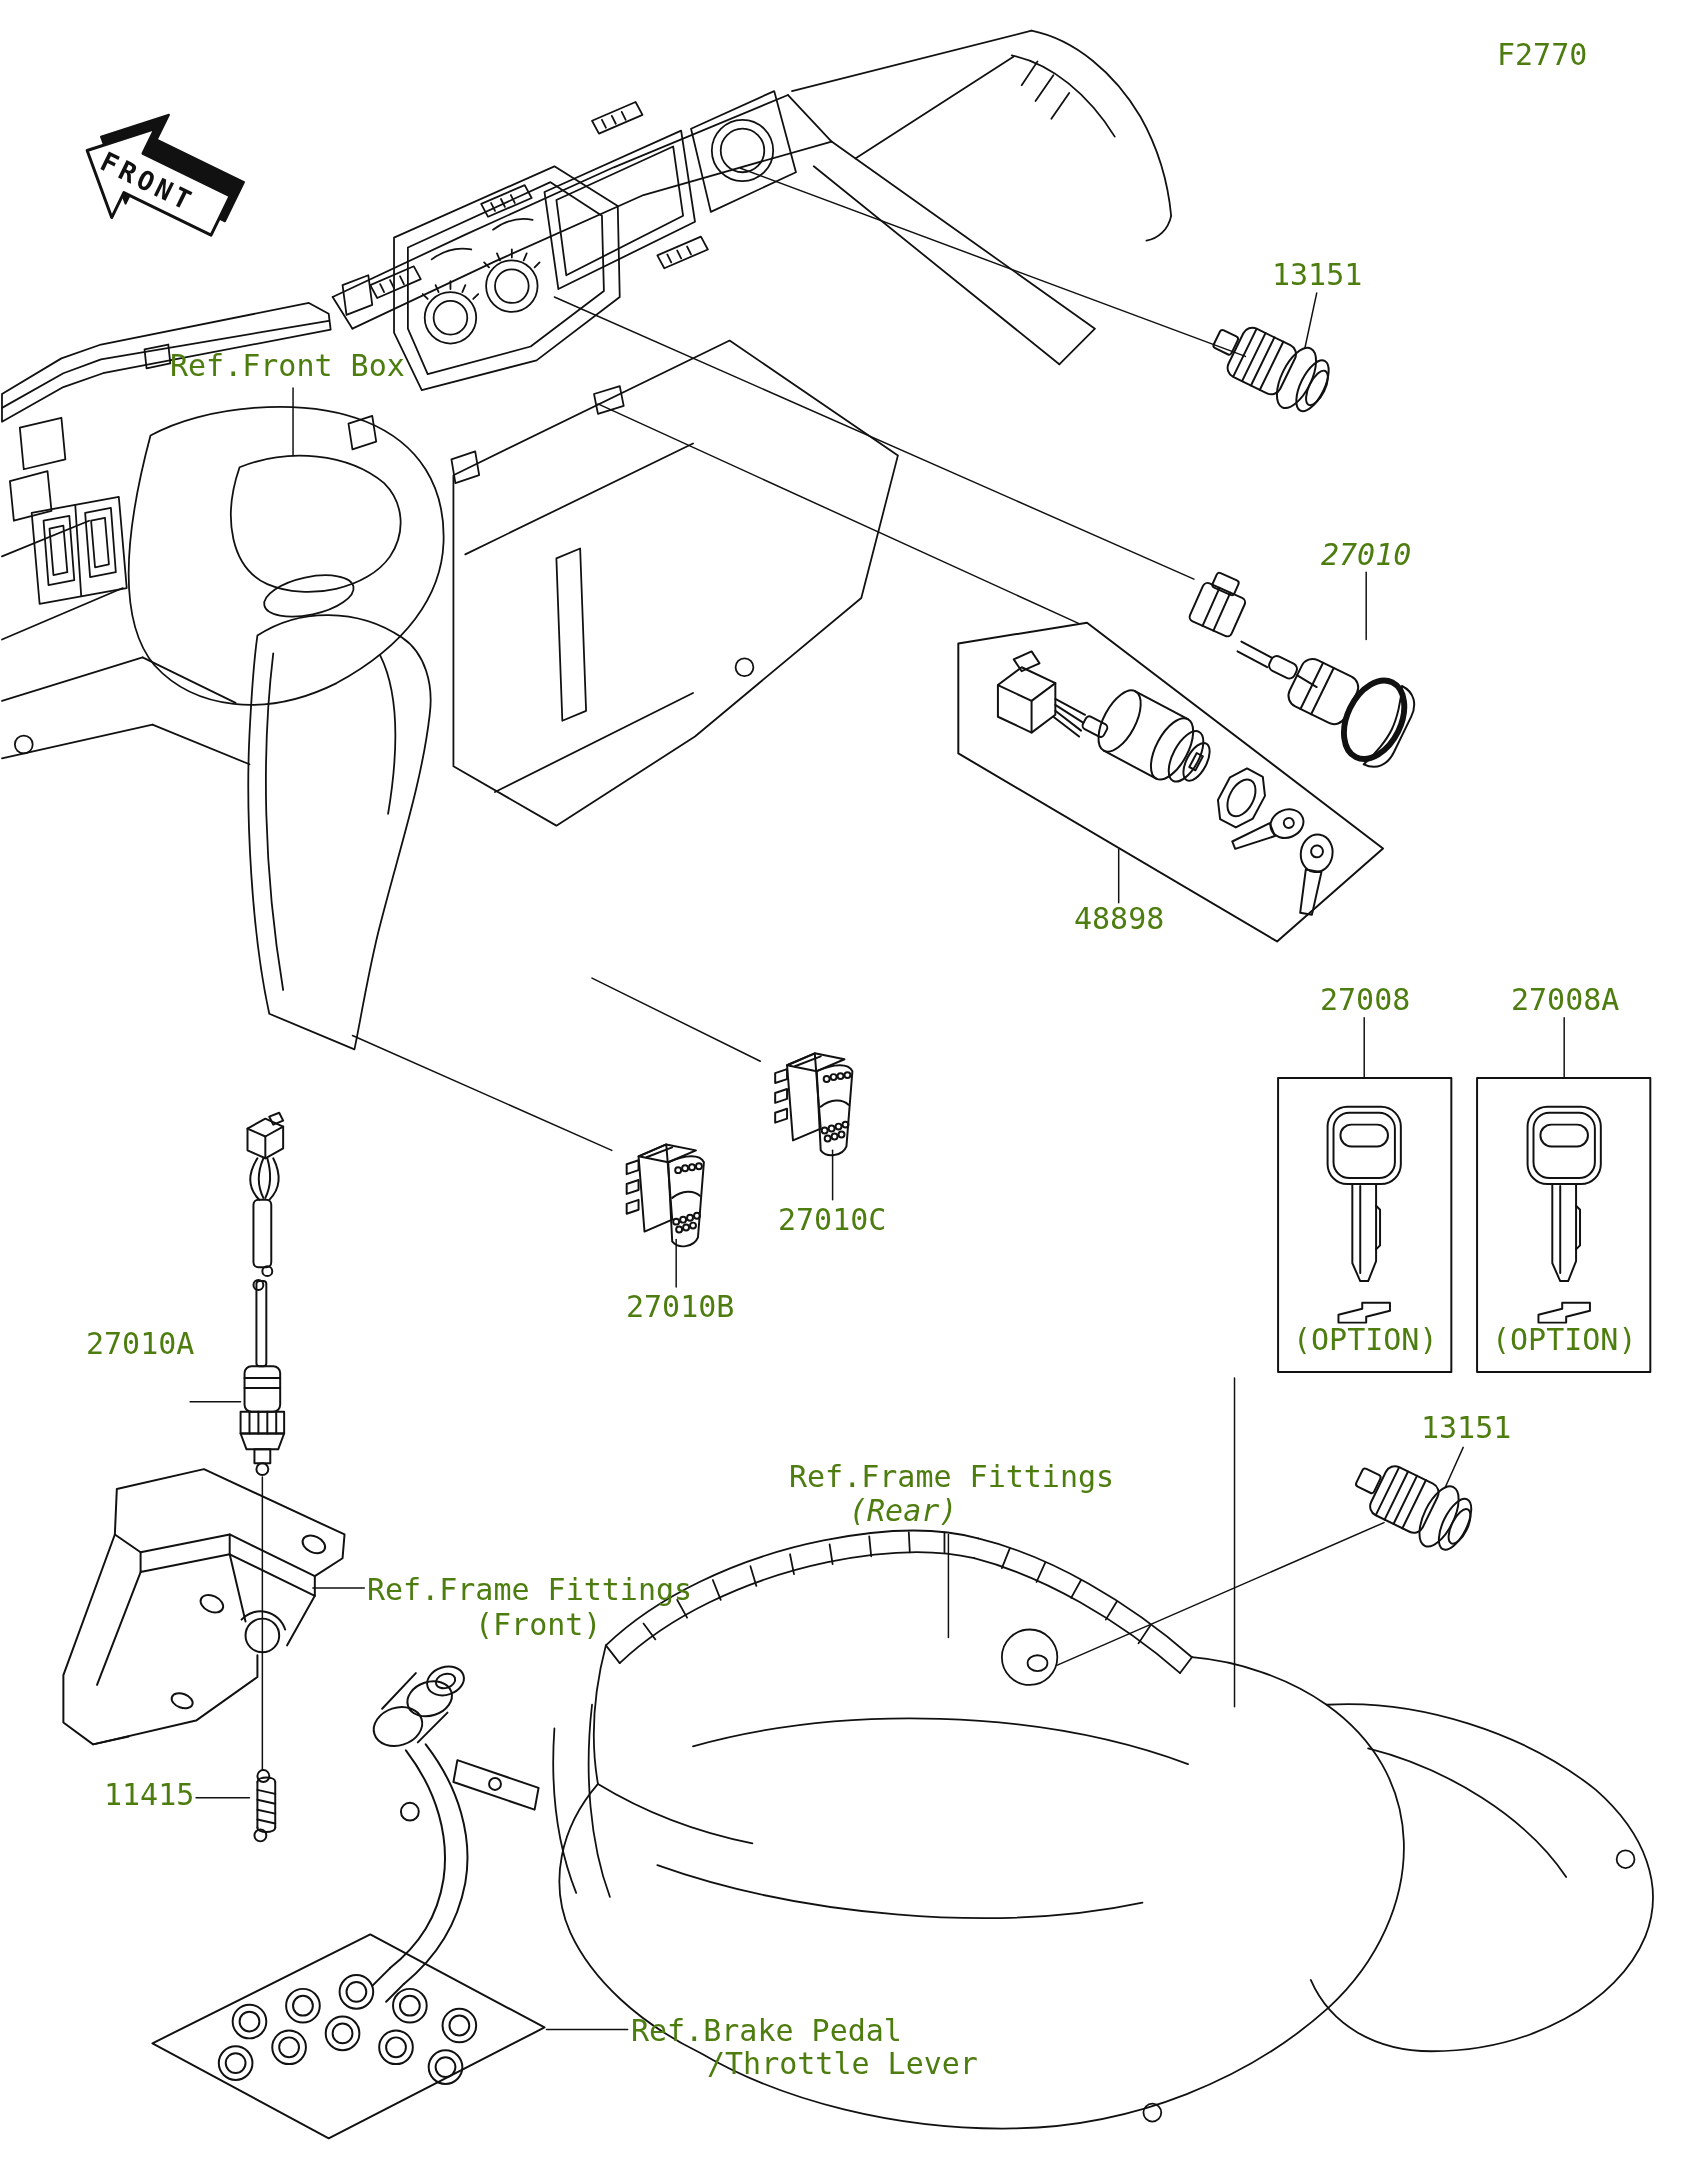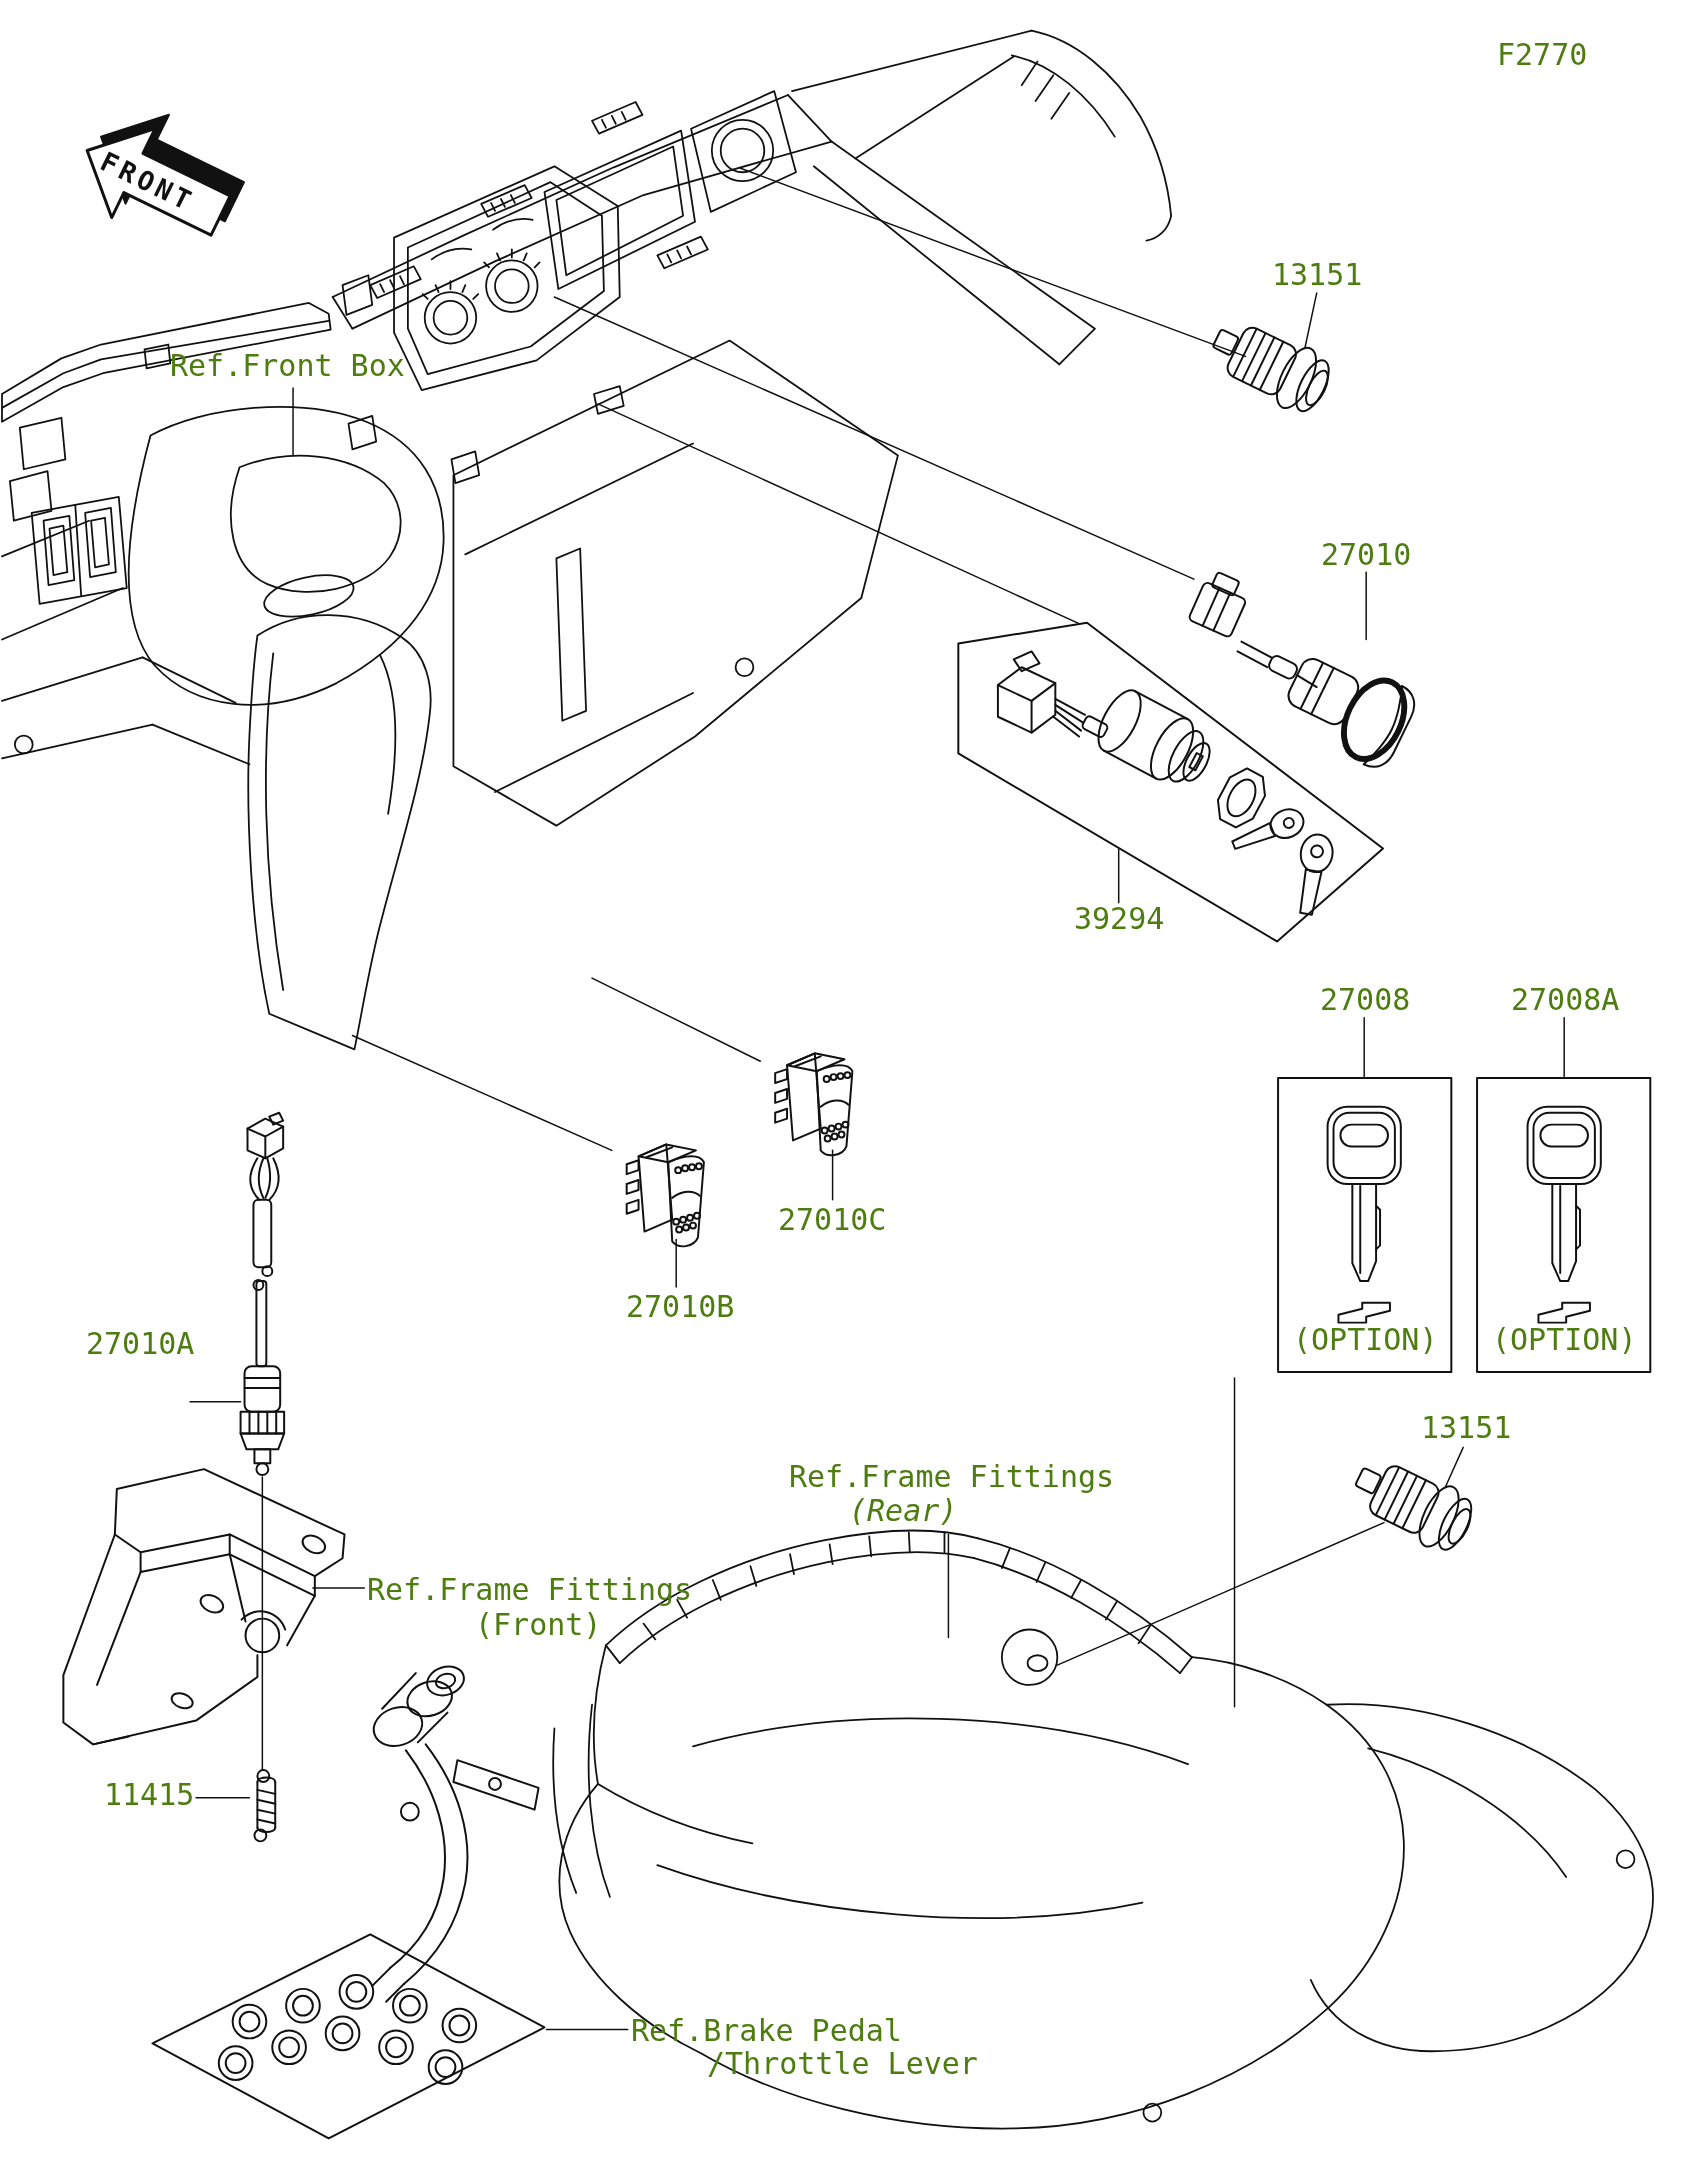--- a/index.html
+++ b/index.html
@@ -408,22 +408,22 @@
 
   <g>
     <use href="#socket-shape" transform="translate(1450,1530) rotate(26)"></use>
     <path d="M1478,1462 L1460,1502" stroke-width="1.5"></path>
   </g>
 </svg>
 
 <div class="lbl" style="left:1497px;top:40px;">F2770</div>
 <div class="lbl" style="left:170px;top:351px;">Ref.Front Box</div>
 <div class="lbl" style="left:1272px;top:260px;">13151</div>
-<div class="lbl" style="left:1321px;top:540px;">27010</div>
-<div class="lbl" style="left:1074px;top:904px;">39294</div>
+<div class="lbl" style="left:1321px;top:540px;font-style:italic;">27010</div>
+<div class="lbl" style="left:1074px;top:904px;">48898</div>
 <div class="lbl" style="left:1320px;top:985px;text-align:right;">27008</div>
 <div class="lbl" style="left:1511px;top:985px;">27008A</div>
 <div class="lbl" style="left:1293px;top:1325px;">(OPTION)</div>
 <div class="lbl" style="left:1492px;top:1325px;">(OPTION)</div>
 <div class="lbl" style="left:778px;top:1205px;">27010C</div>
 <div class="lbl" style="left:626px;top:1292px;">27010B</div>
 <div class="lbl" style="left:77px;top:1329px;margin-left:9px;">27010A</div>
 <div class="lbl" style="left:789px;top:1462px;">Ref.Frame Fittings</div>
 <div class="lbl" style="left:849px;top:1496px;font-style:italic;">(Rear)</div>
 <div class="lbl" style="left:367px;top:1575px;">Ref.Frame Fittings</div>

